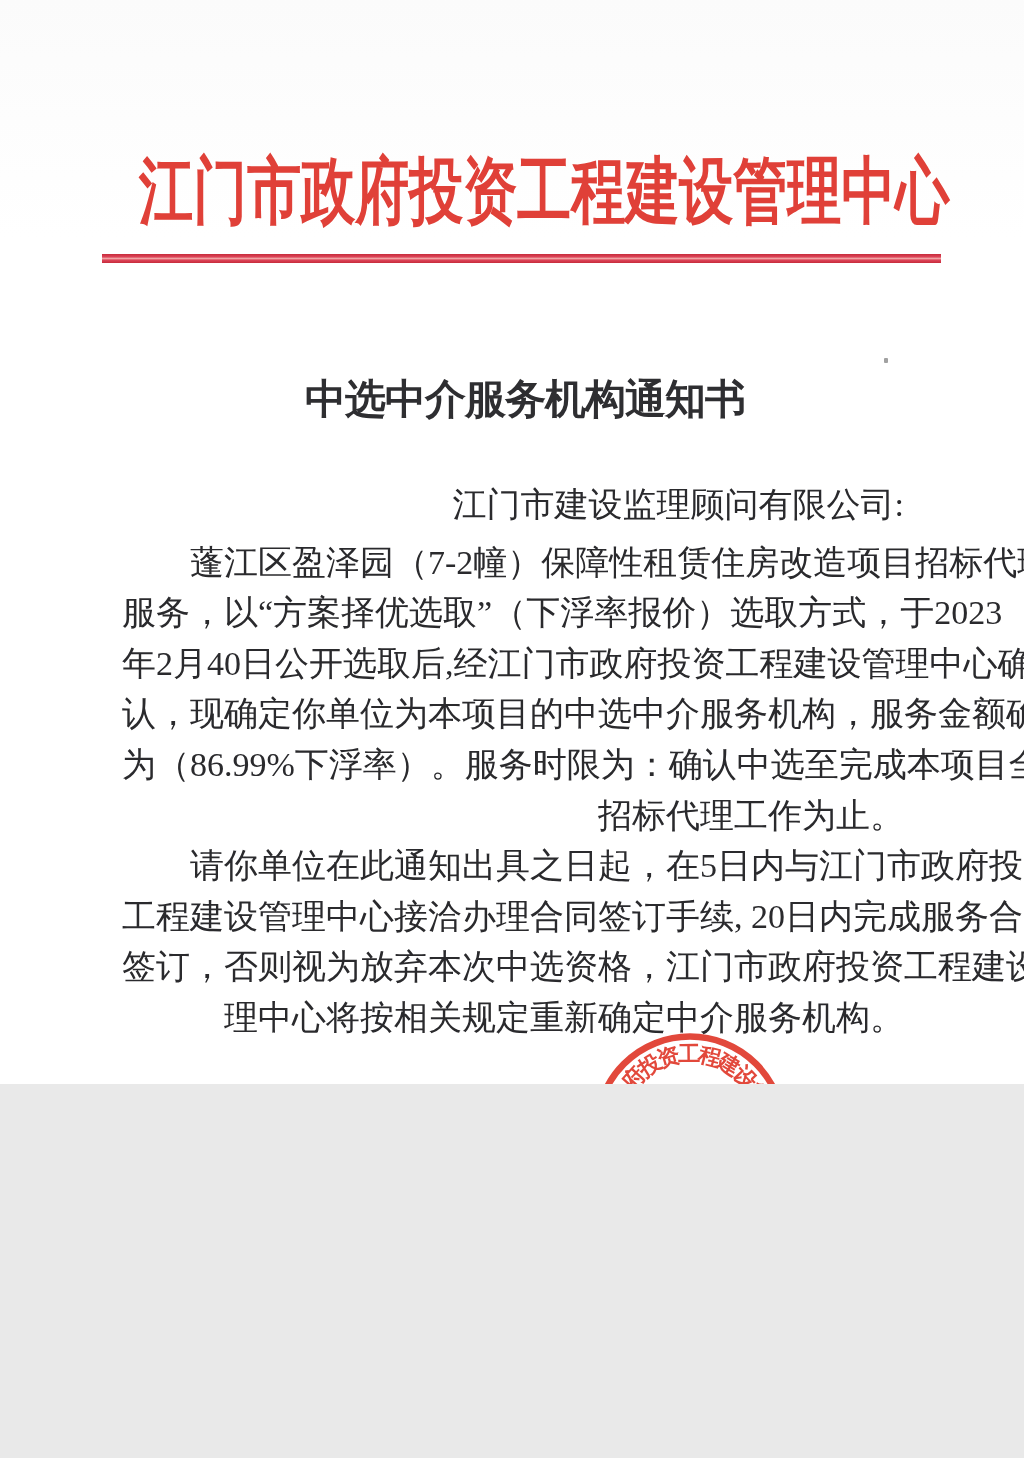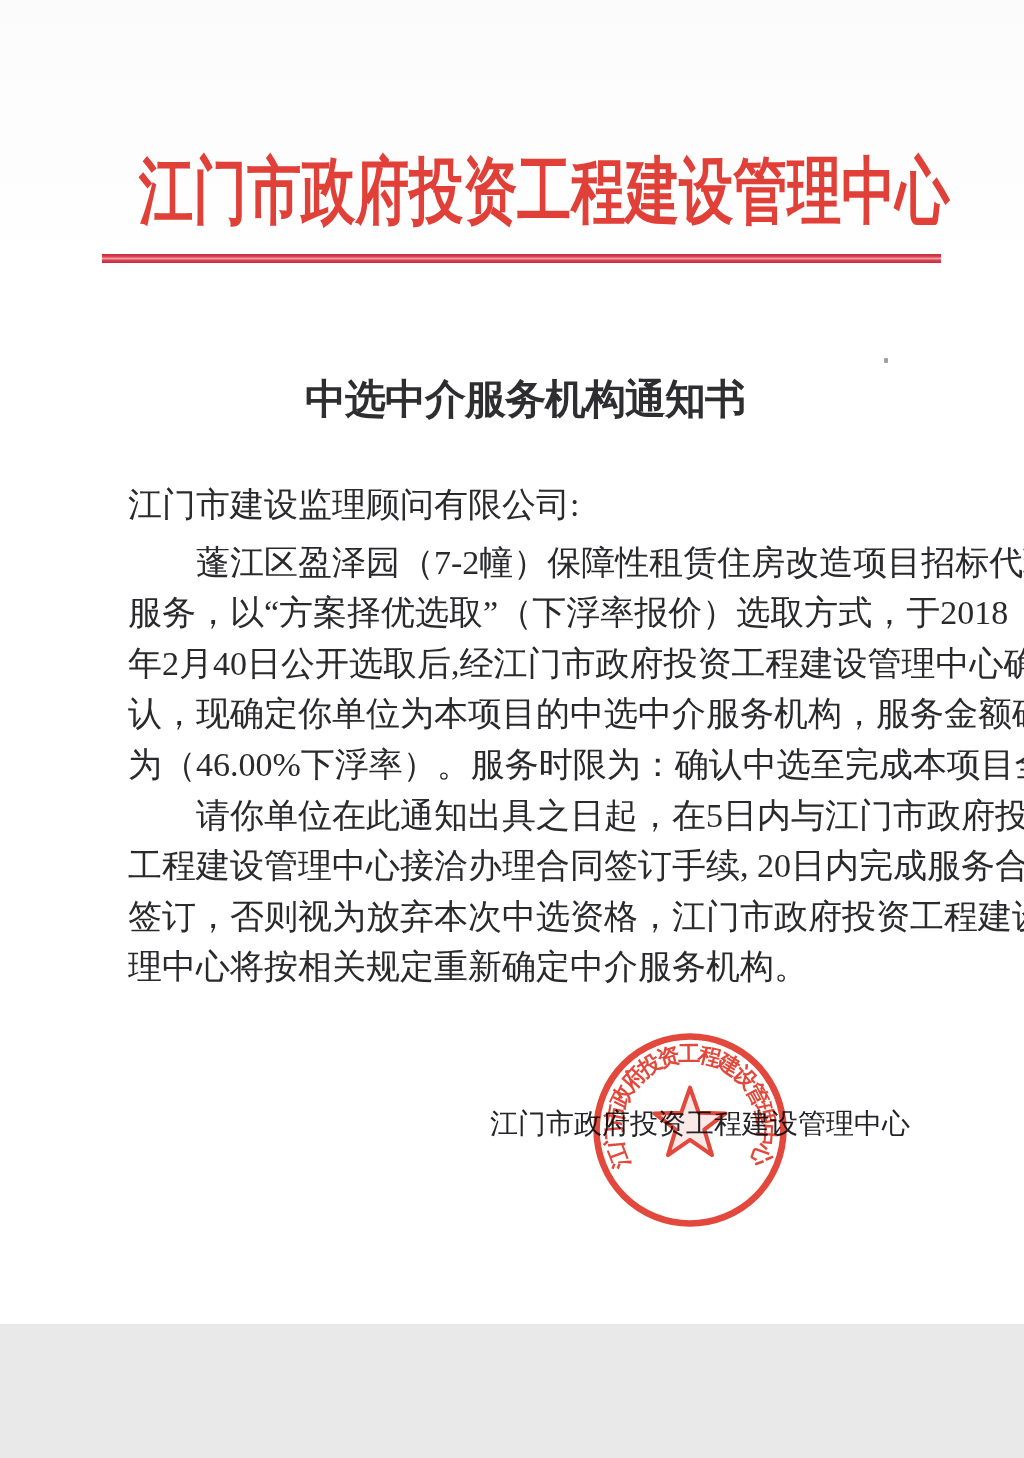--- a/index.html
+++ b/index.html
@@ -4,21 +4,21 @@
 <style>
   :root{
     --header-red:#e04038;
     --rule-red:#cf2d3c;
     --seal-red:#e03a2c;
     --text-black:#2a2a2d;
   }
   html,body{margin:0;padding:0;background:#e9e9e9;}
   .page{
     position:relative;
-    width:1024px;height:1324px;
+    width:1024px;height:1084px;
     margin:0 auto;
     background:linear-gradient(180deg,#fbfbfb 0%,#ffffff 22%,#ffffff 100%);
     font-family:"Liberation Serif","DejaVu Serif",serif;
     color:var(--text-black);
     overflow:hidden;
   }
   
   .letterhead{
     position:absolute;top:152px;left:6px;width:100%;
     text-align:center;white-space:nowrap;
@@ -37,22 +37,22 @@
     position:absolute;left:884px;top:358px;width:4px;height:5px;
     background:#8a8a8a;border-radius:1px;opacity:.8;
   }
   .doc-title{
     position:absolute;top:374px;left:0;width:100%;margin:0;
     text-align:center;
     font-size:41px;font-weight:bold;line-height:50px;
     color:#2e2e31;letter-spacing:-1px;padding-left:13px;
   }
   .body-text{
-    position:absolute;top:480px;left:128px;width:782px;
-    font-size:34px;line-height:50.6px;
+    position:absolute;top:480px;left:122px;width:782px;
+    font-size:34px;line-height:50.6px;text-align:right;
   }
   .body-text .line{height:50.6px;white-space:nowrap;}
   .body-text .line:first-child{margin-bottom:7px;}
   .body-text .line.indent{padding-left:68px;}
   .body-text .line.justify{
     display:flex;justify-content:space-between;align-items:baseline;
     white-space:normal;
   }
   .body-text .line.justify span{flex:0 0 auto;}
   .signature{
@@ -135,21 +135,21 @@
         <span>率</span>
         <span>报</span>
         <span>价</span>
         <span>）</span>
         <span>选</span>
         <span>取</span>
         <span>方</span>
         <span>式</span>
         <span>，</span>
         <span>于</span>
-        <span> 2018</span>
+        <span> 2023</span>
       </div>
       <div class="line justify">
         <span>年</span>
         <span> 2 </span>
         <span>月</span>
         <span> 40 </span>
         <span>日</span>
         <span>公</span>
         <span>开</span>
         <span>选</span>
@@ -199,21 +199,21 @@
         <span>，</span>
         <span>服</span>
         <span>务</span>
         <span>金</span>
         <span>额</span>
         <span>确</span>
       </div>
       <div class="line justify">
         <span>为</span>
         <span>（</span>
-        <span>46.00%</span>
+        <span>86.99%</span>
         <span>下</span>
         <span>浮</span>
         <span>率</span>
         <span>）</span>
         <span>。</span>
         <span>服</span>
         <span>务</span>
         <span>时</span>
         <span>限</span>
         <span>为</span>
@@ -223,20 +223,21 @@
         <span>中</span>
         <span>选</span>
         <span>至</span>
         <span>完</span>
         <span>成</span>
         <span>本</span>
         <span>项</span>
         <span>目</span>
         <span>全</span>
       </div>
+      <div class="line">招标代理工作为止。</div>
       <div class="line justify indent">
         <span>请</span>
         <span>你</span>
         <span>单</span>
         <span>位</span>
         <span>在</span>
         <span>此</span>
         <span>通</span>
         <span>知</span>
         <span>出</span>

